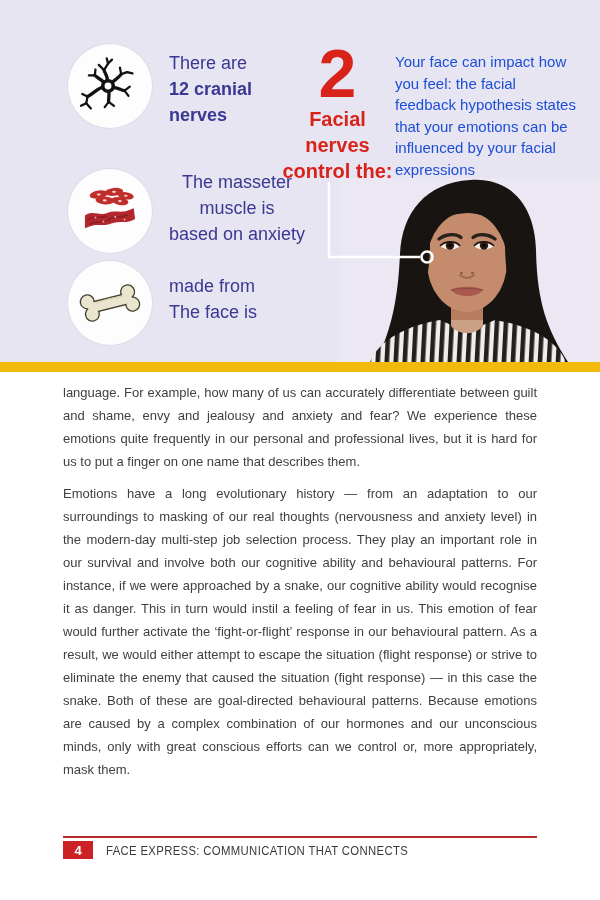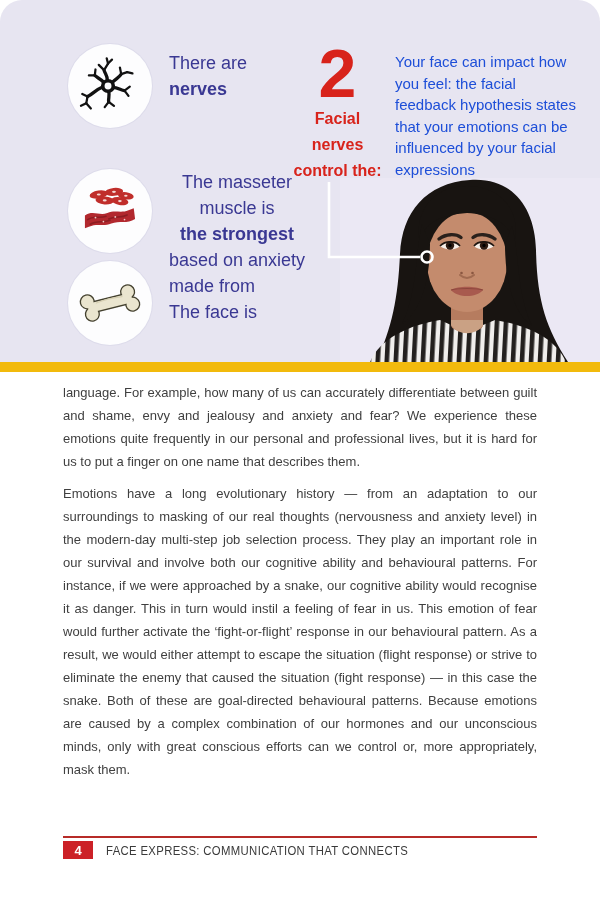--- a/index.html
+++ b/index.html
@@ -1,37 +1,37 @@
 <!DOCTYPE html>
 <html><head>
 <meta charset="utf-8">
 <style>
   html,body{margin:0;padding:0;background:#fff;}
   .page{position:relative;width:600px;height:900px;background:#ffffff;overflow:hidden;
-        font-family:"Liberation Sans","DejaVu Sans",sans-serif;border-radius:22px;}
+        font-family:"Liberation Sans","DejaVu Sans",sans-serif;}
 
   
   .hero{position:absolute;left:0;top:0;width:600px;height:362px;background:#e7e5f1;}
   .fact{position:absolute;left:68px;display:flex;}
   .fact-1{top:44px;}
   .fact-2{top:169px;text-align:center;}
   .fact-3{top:261px;}
   .circle{width:84px;height:84px;border-radius:50%;background:#fdfdfe;flex:0 0 auto;
           display:flex;align-items:center;justify-content:center;box-shadow:0 0 0 1px rgba(120,115,160,.08);}
   .circle svg{width:66px;height:66px;}
   .fact-text{margin-left:17px;color:#3a3893;font-size:18px;line-height:26px;white-space:nowrap;}
   .fact-1 .fact-text{padding-top:6px;}
   .fact-2 .fact-text{padding-top:-2px;}
   .fact-3 .fact-text{padding-top:12px;}
   .fl{display:block;}
   .fl.b{font-weight:bold;}
 
   .headline{position:absolute;left:280px;top:40px;width:115px;text-align:center;color:#d8231b;}
   .big-number{font-size:68px;font-weight:bold;line-height:66px;}
-  .hl-line{font-size:16px;font-weight:bold;line-height:26px;}
+  .hl-line{font-size:20px;font-weight:bold;line-height:26px;}
 
   .note{position:absolute;left:395px;top:51px;width:182px;color:#1d4ed8;
         font-size:15px;line-height:21.5px;}
 
   .portrait{position:absolute;left:340px;top:178px;width:260px;height:184px;}
   .portrait svg{display:block;width:260px;height:184px;}
   .connector{position:absolute;left:0;top:0;width:600px;height:362px;pointer-events:none;}
 
   
   .yellow-bar{position:absolute;left:0;top:362px;width:600px;height:10px;background:#f2ba0c;}
@@ -86,20 +86,21 @@
                 <path d="M14,76 L21,84"></path>
               <path d="M27,34 L18,34"></path>
                 <path d="M27,34 L28,25"></path>
             </g>
             <circle cx="47" cy="50" r="8" stroke-width="5.5" fill="#fdfdfe"></circle>
           </g>
         </svg>
       </div>
       <div class="fact-text">
         <span class="fl">There are</span>
+        <span class="fl b">12 cranial</span>
         <span class="fl b">nerves</span>
       </div>
     </div>
 
     <div class="fact fact-2">
       <div class="circle">
         <svg viewBox="0 0 100 100">
           <g>
             <g fill="#c02e2b">
               <ellipse cx="33" cy="25" rx="14" ry="6" transform="rotate(-9 33 25)"></ellipse>
@@ -126,21 +127,20 @@
                 <circle cx="58" cy="59" r="1.4"></circle>
                 <circle cx="72" cy="63" r="1.3"></circle>
                 <circle cx="40" cy="66" r="1.3"></circle>
             </g>
           </g>
         </svg>
       </div>
       <div class="fact-text">
         <span class="fl">The masseter</span>
         <span class="fl">muscle is</span>
-        <span class="fl b">the strongest</span>
         <span class="fl">based on anxiety</span>
       </div>
     </div>
 
     <div class="fact fact-3">
       <div class="circle">
         <svg viewBox="0 0 100 100">
           <g transform="rotate(-14 50 50)">
             <g fill="#44412f">
               <circle cx="17" cy="40" r="11.5"></circle>

